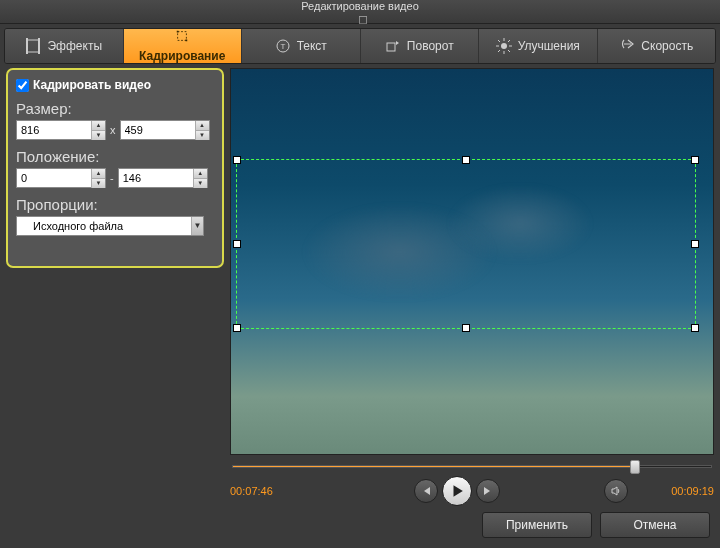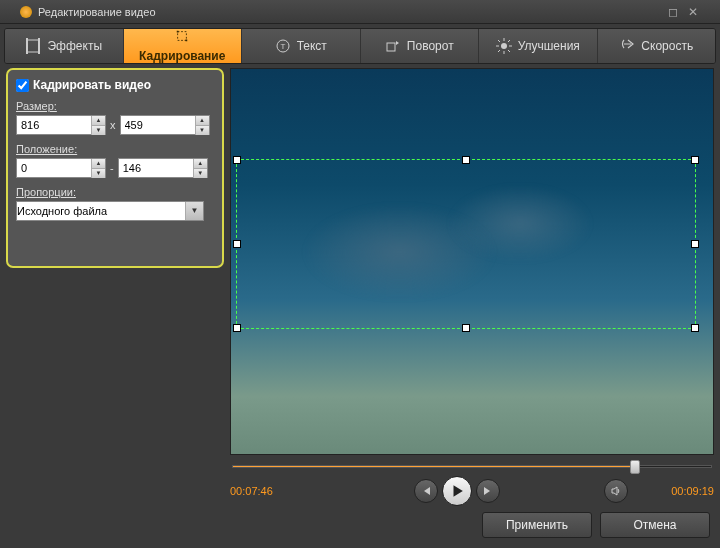--- a/index.html
+++ b/index.html
@@ -1,45 +1,45 @@
 <!DOCTYPE html>
 <html><head>
 <meta charset="utf-8">
 <style>
   * { box-sizing: border-box; margin: 0; padding: 0; font-family: Arial, sans-serif; }
   body { background: #3a3a3a; width: 720px; height: 548px; overflow: hidden; color: #ccc; font-size: 11px; }
   
-  .titlebar { height: 24px; background: linear-gradient(#4a4a4a, #3a3a3a); display: flex; align-items: center; padding: 0 20px; border-bottom: 1px solid #222; }
+  .titlebar { height: 24px; background: linear-gradient(#4a4a4a, #3a3a3a); display: flex; align-items: center; padding: 0 8px; border-bottom: 1px solid #222; flex-direction: column; }
   .titlebar .icon { width: 12px; height: 12px; background: radial-gradient(circle, #ffb84d, #cc8800); border-radius: 50%; margin-right: 6px; }
   .titlebar .title { flex: 1; color: #ddd; font-size: 11px; }
   .titlebar .winbtn { width: 14px; height: 14px; margin-left: 6px; color: #aaa; cursor: pointer; text-align: center; line-height: 14px; font-size: 12px; }
   
   .tabs { display: flex; background: #444; border: 1px solid #222; margin: 4px; border-radius: 3px; overflow: hidden; height: 36px; }
   .tab { flex: 1; display: flex; align-items: center; justify-content: center; gap: 6px; background: linear-gradient(#555, #444); color: #ddd; font-size: 12px; cursor: pointer; border-right: 1px solid #333; }
   .tab:last-child { border-right: none; }
   .tab.active { background: linear-gradient(#ffb84d, #ff9a1f); color: #3a2a00; font-weight: bold; flex-direction: column; }
   .tab svg { width: 16px; height: 16px; }
   
   .content { display: flex; padding: 0 6px; gap: 6px; height: 438px; }
   
   .sidebar { width: 218px; background: #555; border: 2px solid #d9d94a; padding: 8px; border-radius: 7px; height: 200px; }
   .sidebar .chk { display: flex; align-items: center; gap: 4px; margin-bottom: 8px; }
   .sidebar .chk input { width: 13px; height: 13px; }
   .sidebar .chk label { color: #fff; font-size: 12px; font-weight: bold; }
-  .field-label { color: #ddd; font-size: 11px; margin-bottom: 3px; display: block; text-decoration: underline; }
+  .field-label { color: #ddd; font-size: 15px; margin-bottom: 3px; display: block; }
   .row { display: flex; align-items: center; gap: 4px; margin-bottom: 8px; }
   .spinner { display: flex; width: 90px; height: 20px; background: #fff; border: 1px solid #888; }
   .spinner input { flex: 1; border: none; padding: 0 4px; font-size: 11px; width: 60px; outline: none; }
   .spinner .btns { width: 14px; display: flex; flex-direction: column; }
   .spinner .btns div { flex: 1; background: linear-gradient(#eee,#ccc); border-left: 1px solid #aaa; font-size: 6px; text-align: center; line-height: 9px; cursor: pointer; color: #333; }
   .spinner .btns div:first-child { border-bottom: 1px solid #aaa; }
   .x { color: #ddd; font-size: 11px; }
   .dash { color: #ddd; }
   .select { display: flex; width: 188px; height: 20px; background: #fff; border: 1px solid #888; }
-  .select input { flex: 1; border: none; padding: 0 0; font-size: 11px; outline: none; }
+  .select input { flex: 1; border: none; padding: 0 16px; font-size: 11px; outline: none; }
   .select .dd { width: 18px; background: linear-gradient(#ddd,#bbb); border-left: 1px solid #aaa; text-align: center; line-height: 18px; font-size: 8px; cursor: pointer; color: #333; }
   
   .preview { flex: 1; display: flex; flex-direction: column; }
   .video { flex: 1; background: #000; border: 1px solid #222; position: relative; overflow: hidden; }
   .waterimg { position: absolute; inset: 0; background: linear-gradient(180deg,#0a3a5a 0%, #0d4a6a 30%, #2a6a8a 60%, #7a9a8a 85%, #6a8a7a 100%); }
   .waterimg::before { content:""; position:absolute; left:15%; top:35%; width:40%; height:25%; background: radial-gradient(ellipse, rgba(80,110,130,0.6), transparent 70%); border-radius:50%; filter:blur(3px); }
   .waterimg::after { content:""; position:absolute; left:45%; top:30%; width:30%; height:20%; background: radial-gradient(ellipse, rgba(90,120,140,0.5), transparent 70%); border-radius:50%; filter:blur(3px); }
   .cropbox { position: absolute; left: 5px; top: 90px; width: 460px; height: 170px; border: 1px dashed #4aff4a; }
   .handle { position: absolute; width: 8px; height: 8px; background: #fff; border: 1px solid #000; }
   .h-tl { top:-4px; left:-4px; } .h-tm { top:-4px; left:50%; margin-left:-4px; } .h-tr { top:-4px; right:-4px; }

